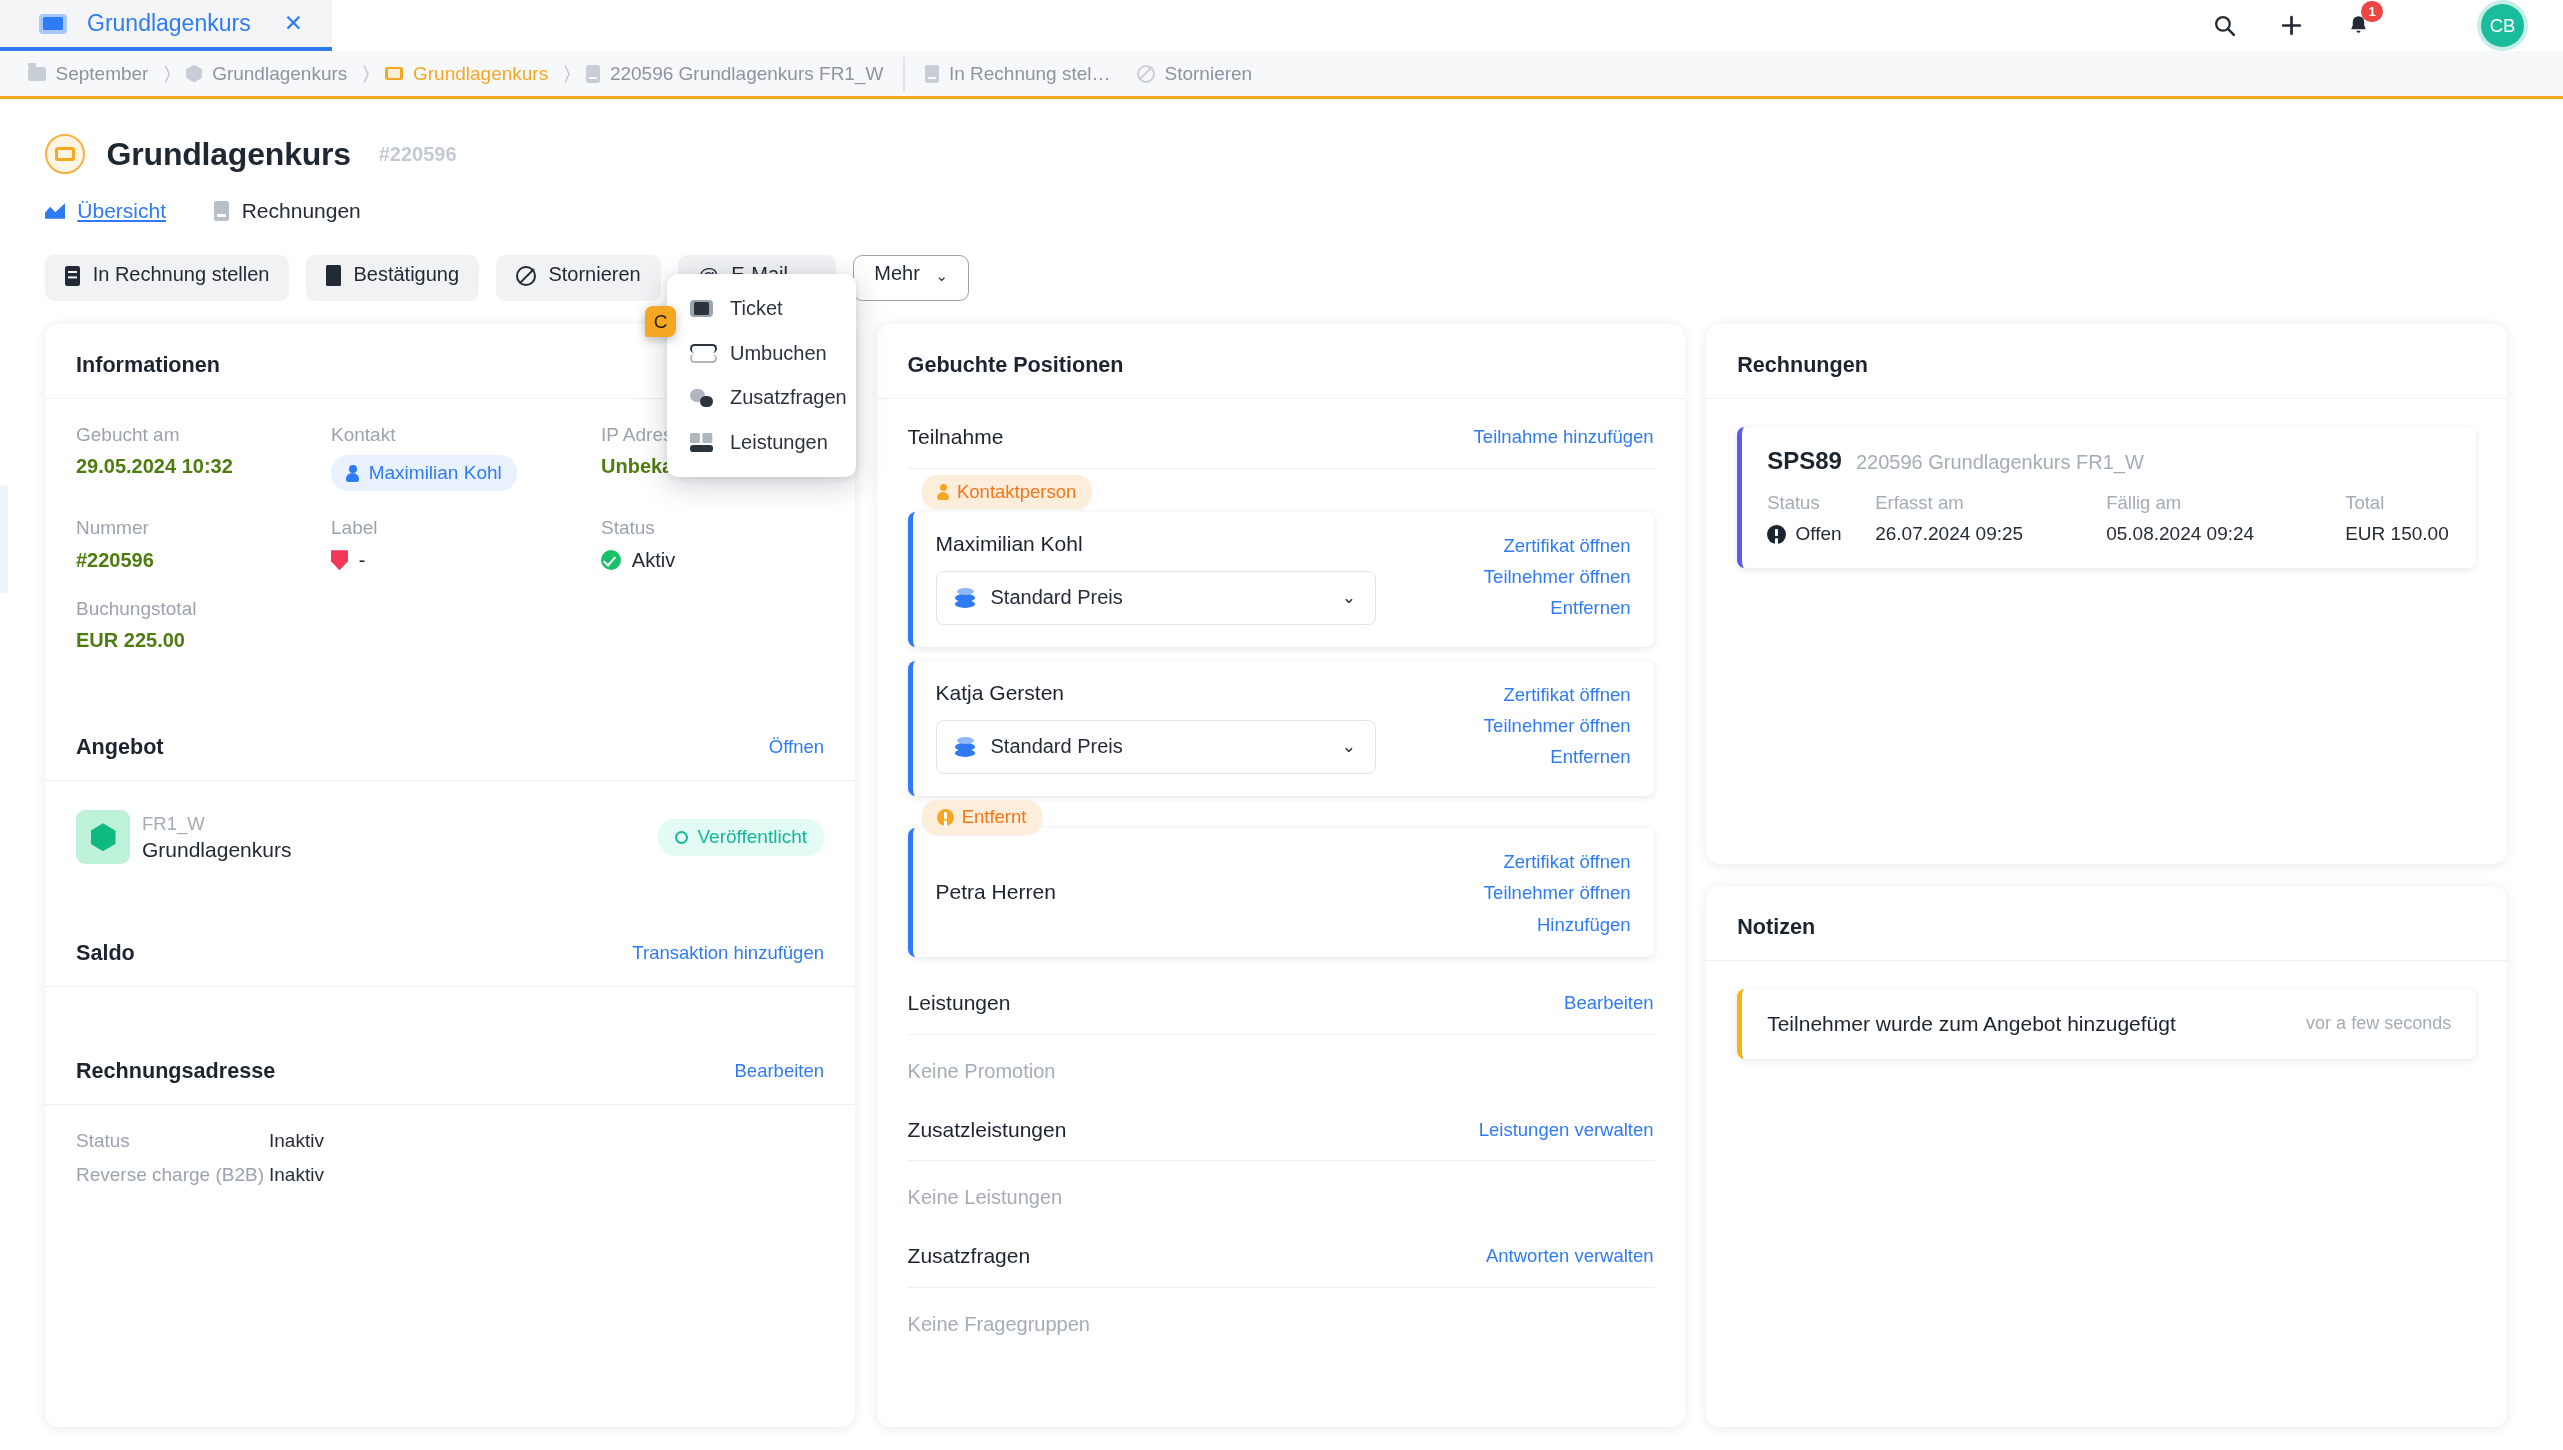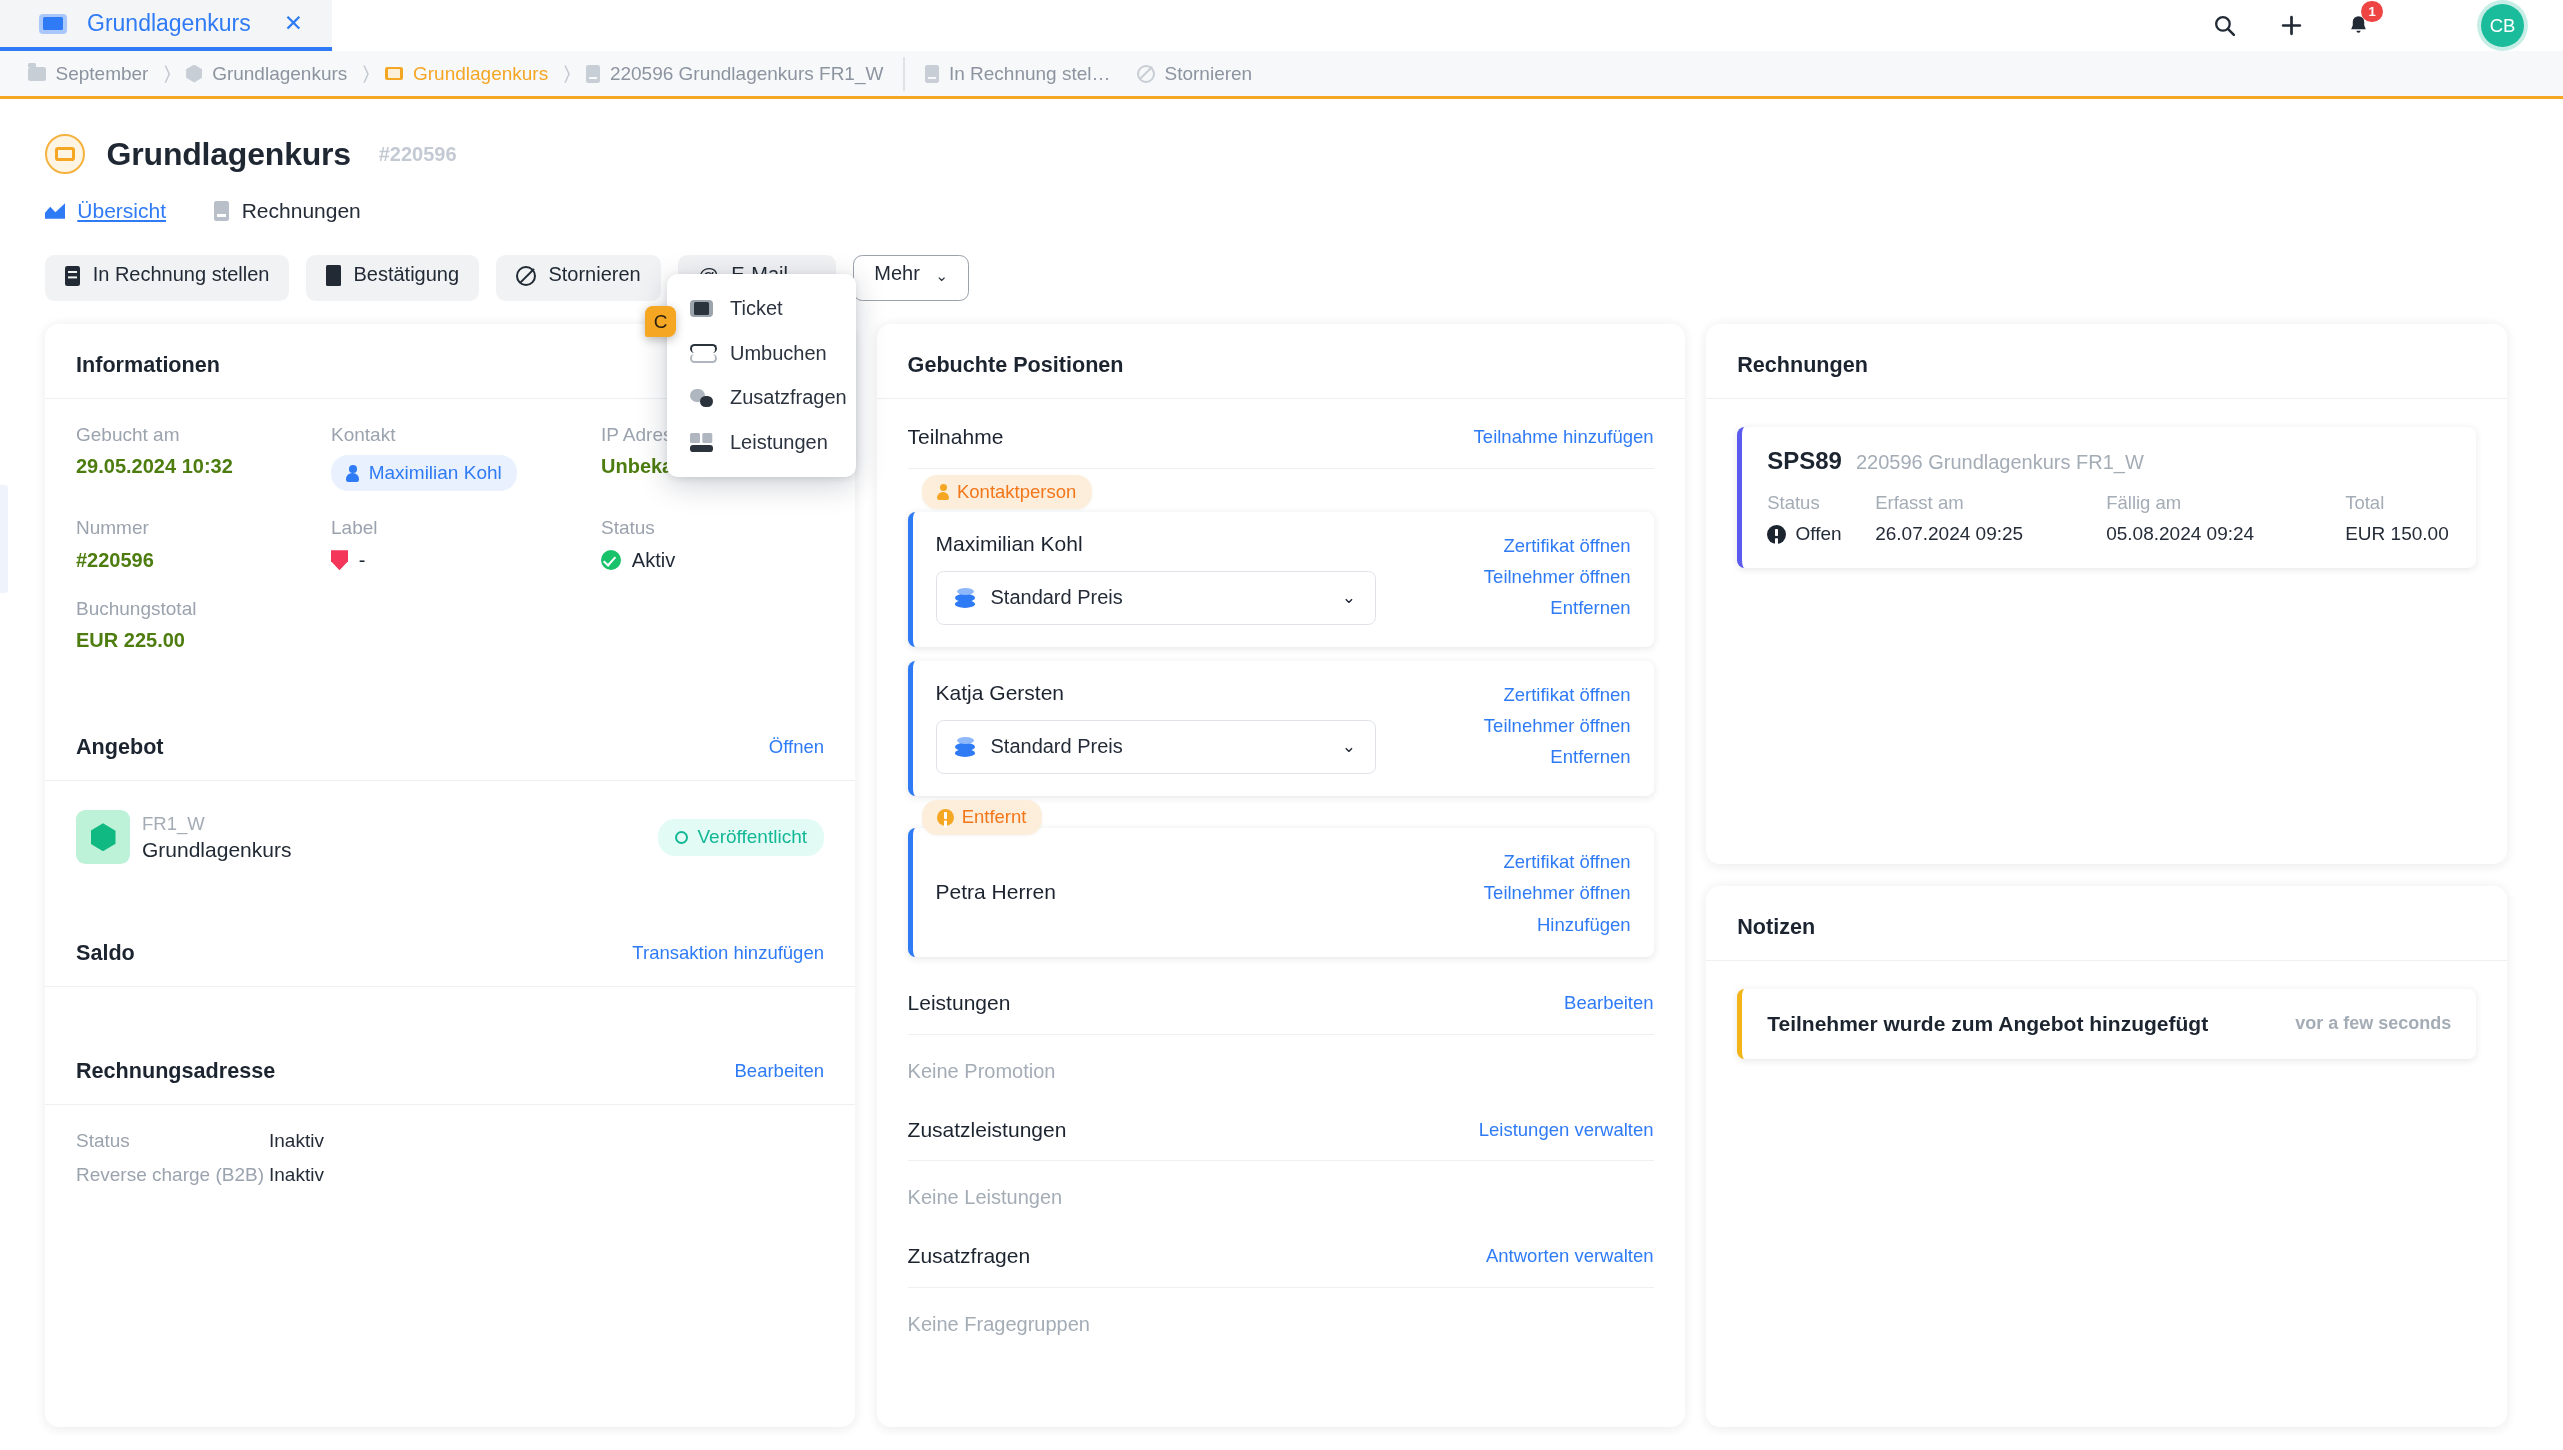--- a/index.html
+++ b/index.html
@@ -388,21 +388,20 @@
   .ic-excl::after{content:"";position:absolute;left:8px;top:3.9px;width:3.1px;height:7px;background:#fff;border-radius:0.8px;box-shadow:0 9.3px 0 #fff;}
 
   
   .note {
     border-left: 5.4px solid #f2b417;
     border-radius: 7.7px;
     box-shadow: 0 1.5px 7.7px rgba(18,28,45,.10);
     background:#fff;
     display:flex; align-items:center; justify-content:space-between;
     padding: 23px 25px;
-    font-weight: bold;
   }
   .note-text { font-size: 21px; color:#1c2430; }
   .note-time { font-size: 18px; color:#a4acb6; }
 
   .muted { font-size: 20px; color: #a4acb6; }
   .pad-body { padding: 28px 31px 0 31px; }
   .spacer { flex: 1; }
 </style>
 </head>
 <body>

